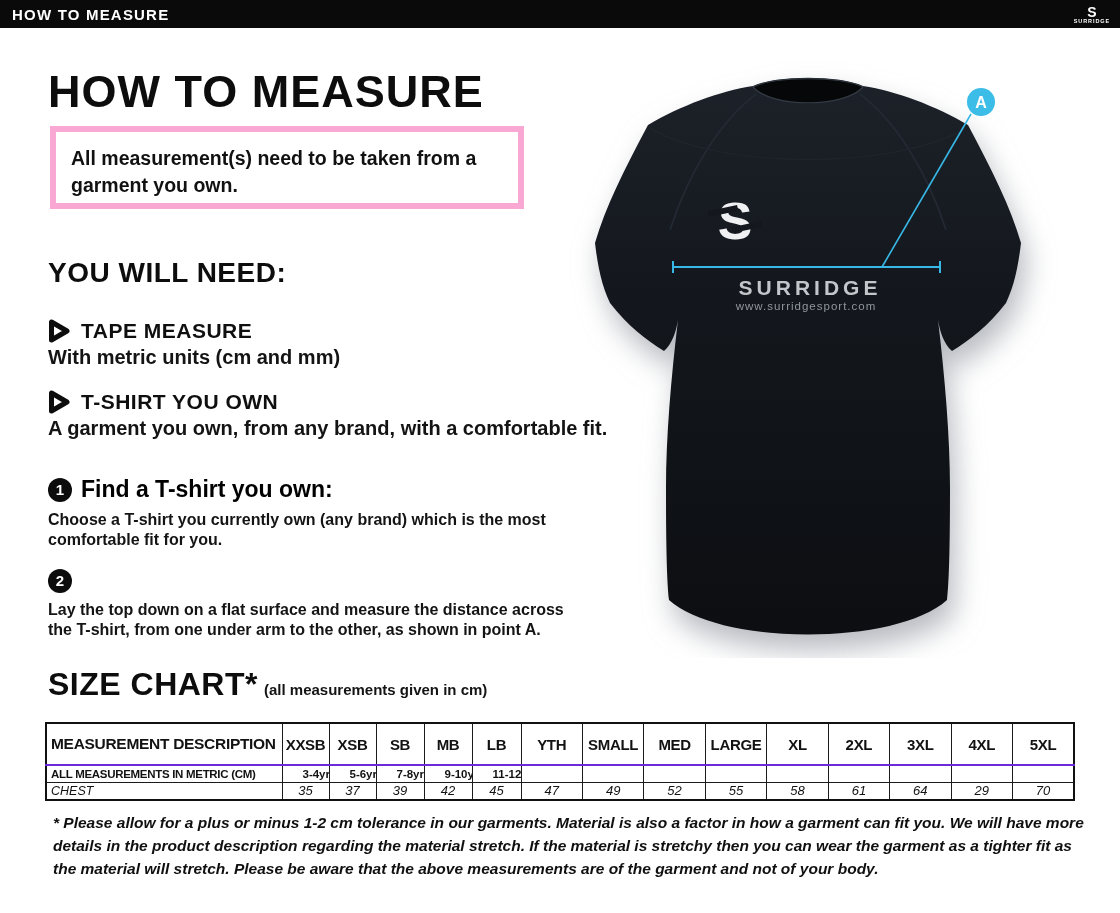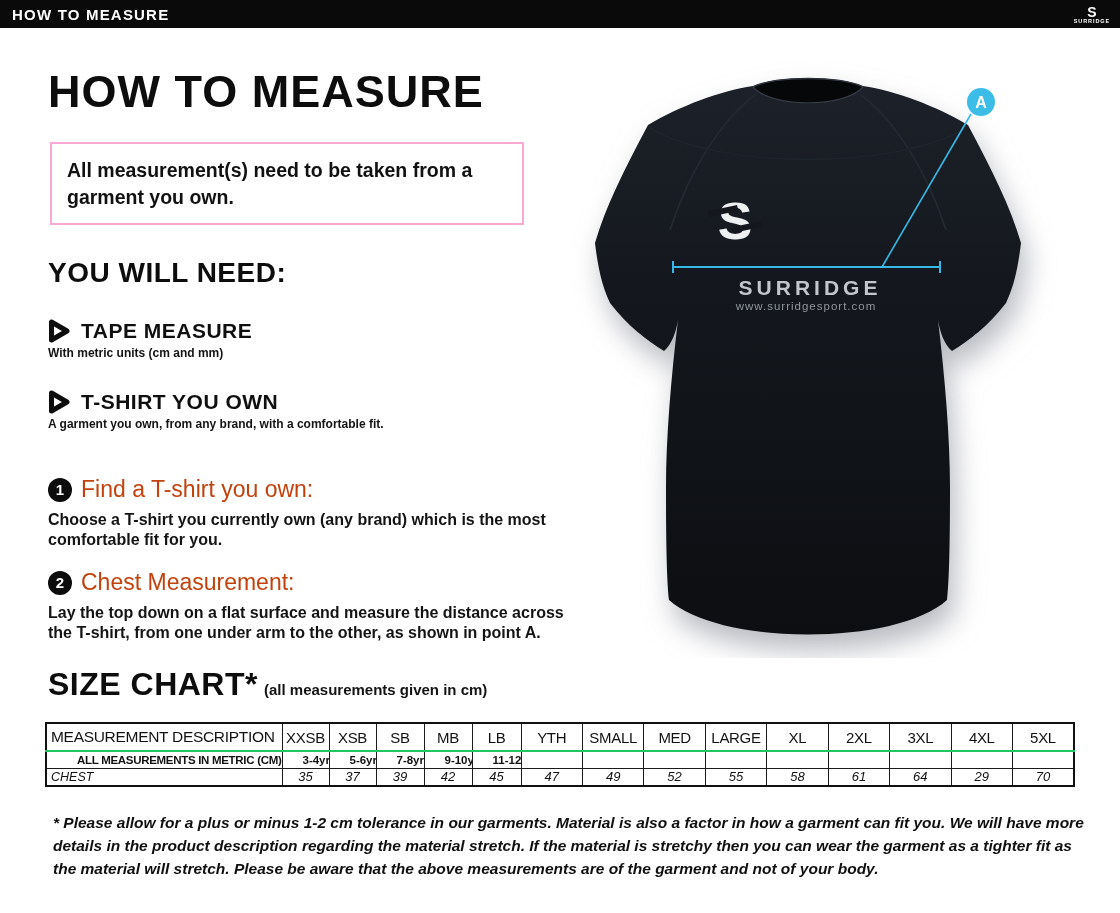--- a/index.html
+++ b/index.html
@@ -18,64 +18,64 @@
   .topbar-brand { display:flex; flex-direction:column; align-items:center; line-height:1; padding-top:2px; }
   .topbar-brand .s-glyph { color:#fff; font-size:14px; font-weight:bold; line-height:12px; }
   .topbar-brand .brand-word { color:#fff; font-size:5.5px; font-weight:bold; letter-spacing:0.9px; margin-top:1px; }
 
   
   .page-title {
     position:absolute; left:48px; top:66px;
     font-size:45px; font-weight:bold; letter-spacing:1px; color:#0d0d0d;
   }
   .notice-box {
-    position:absolute; left:50px; top:142px; width:474px; height:83px;
-    border:2px solid #f9a8d4; padding:13px 15px;
+    position:absolute; left:50px; top:126px; width:474px; height:83px;
+    border:6px solid #f9a8d4; padding:13px 15px;
   }
   .notice-box .notice-text { font-size:19.5px; font-weight:bold; line-height:1.4; color:#111; }
 
   .ywn-heading {
     position:absolute; left:48px; top:257px;
     font-size:28px; font-weight:bold; letter-spacing:0.5px; color:#0d0d0d;
   }
   .need-item { position:absolute; left:48px; }
   .need-item.item-1 { top:319px; }
   .need-item.item-2 { top:390px; }
   .need-head { display:flex; align-items:flex-end; gap:11px; }
   .need-label { font-size:21px; font-weight:bold; letter-spacing:0.5px; color:#0f0f0f; }
-  .need-desc { font-size:12px; font-weight:bold; color:#141414; margin-top:3px; }
+  .need-desc { font-size:20px; font-weight:bold; color:#141414; margin-top:3px; }
 
   .step { position:absolute; left:48px; }
   .step.step-1 { top:476px; }
   .step.step-2 { top:569px; }
   .step-head { display:flex; align-items:center; gap:9px; }
   .step-badge {
     width:24px; height:24px; border-radius:50%; background:#0c0c0c; color:#fff;
     font-size:15px; font-weight:bold; text-align:center; line-height:24px; flex:0 0 auto;
   }
-  .step-title { font-size:23px; font-weight:normal; color:#c2410c; }
+  .step-title { font-size:23px; font-weight:bold; color:#000000; }
   .step-desc { font-size:16px; font-weight:bold; line-height:1.22; color:#141414; margin-top:7px; }
   .step-1 .step-desc { width:505px; }
   .step-2 .step-desc { width:535px; }
 
   .sc-heading-row { position:absolute; left:48px; top:666px; display:flex; align-items:baseline; gap:6px; }
   .sc-title { font-size:32px; font-weight:bold; letter-spacing:0.5px; color:#0d0d0d; }
   .sc-sub { font-size:15px; font-weight:bold; color:#141414; }
 
   
   .size-table-wrap { position:absolute; left:45px; top:722px; }
   table.size-table { border-collapse:collapse; table-layout:fixed; width:1030px; border:2px solid #111; }
   table.size-table th, table.size-table td {
     border:1px solid #1b1b1b; text-align:center; vertical-align:middle;
     overflow:hidden; white-space:nowrap;
   }
-  table.size-table thead th { height:28px; font-size:15px; font-weight:normal; letter-spacing:-0.3px; border-bottom:2px solid #22c55e; }
+  table.size-table thead th { height:42px; font-size:15px; font-weight:bold; letter-spacing:-0.3px; border-bottom:2px solid #6d28d9; }
   table.size-table thead th.desc-col { text-align:left; padding-left:4px; font-size:15.5px; }
   table.size-table tr.metric-row td { height:17px; font-size:11.5px; font-weight:bold;padding-left:20px; }
-  table.size-table tr.metric-row td.desc-col { text-align:right; padding-left:4px; letter-spacing:-0.3px; }
+  table.size-table tr.metric-row td.desc-col { text-align:left; padding-left:4px; letter-spacing:-0.3px; }
   table.size-table tr.chest-row td { height:18px; font-size:13px; font-weight:normal;font-style:italic; }
   table.size-table tr.chest-row td.desc-col { text-align:left; padding-left:4px; font-size:12.5px; }
 
   .disclaimer {
     position:absolute; left:45px; top:812px; width:1034px;
     font-size:15.5px; font-weight:bold; font-style:italic; line-height:1.48; color:#101010;margin-left:8px;
   }
 
   
   .shirt-stage { position:absolute; left:550px; top:58px; width:560px; height:600px; }
@@ -125,21 +125,20 @@
   <div class="step-head">
     <span class="step-badge">1</span>
     <span class="step-title">Find a T-shirt you own:</span>
   </div>
   <div class="step-desc">Choose a T-shirt you currently own (any brand) which is the most comfortable fit for you.</div>
 </div>
 
 <div class="step step-2">
   <div class="step-head">
     <span class="step-badge">2</span>
-    <span class="step-title">Chest Measurement:</span>
   </div>
   <div class="step-desc">Lay the top down on a flat surface and measure the distance across the T-shirt, from one under arm to the other, as shown in point A.</div>
 </div>
 
 <div class="sc-heading-row">
   <span class="sc-title">SIZE CHART*</span>
   <span class="sc-sub">(all measurements given in cm)</span>
 </div>
 
 <div class="size-table-wrap">

